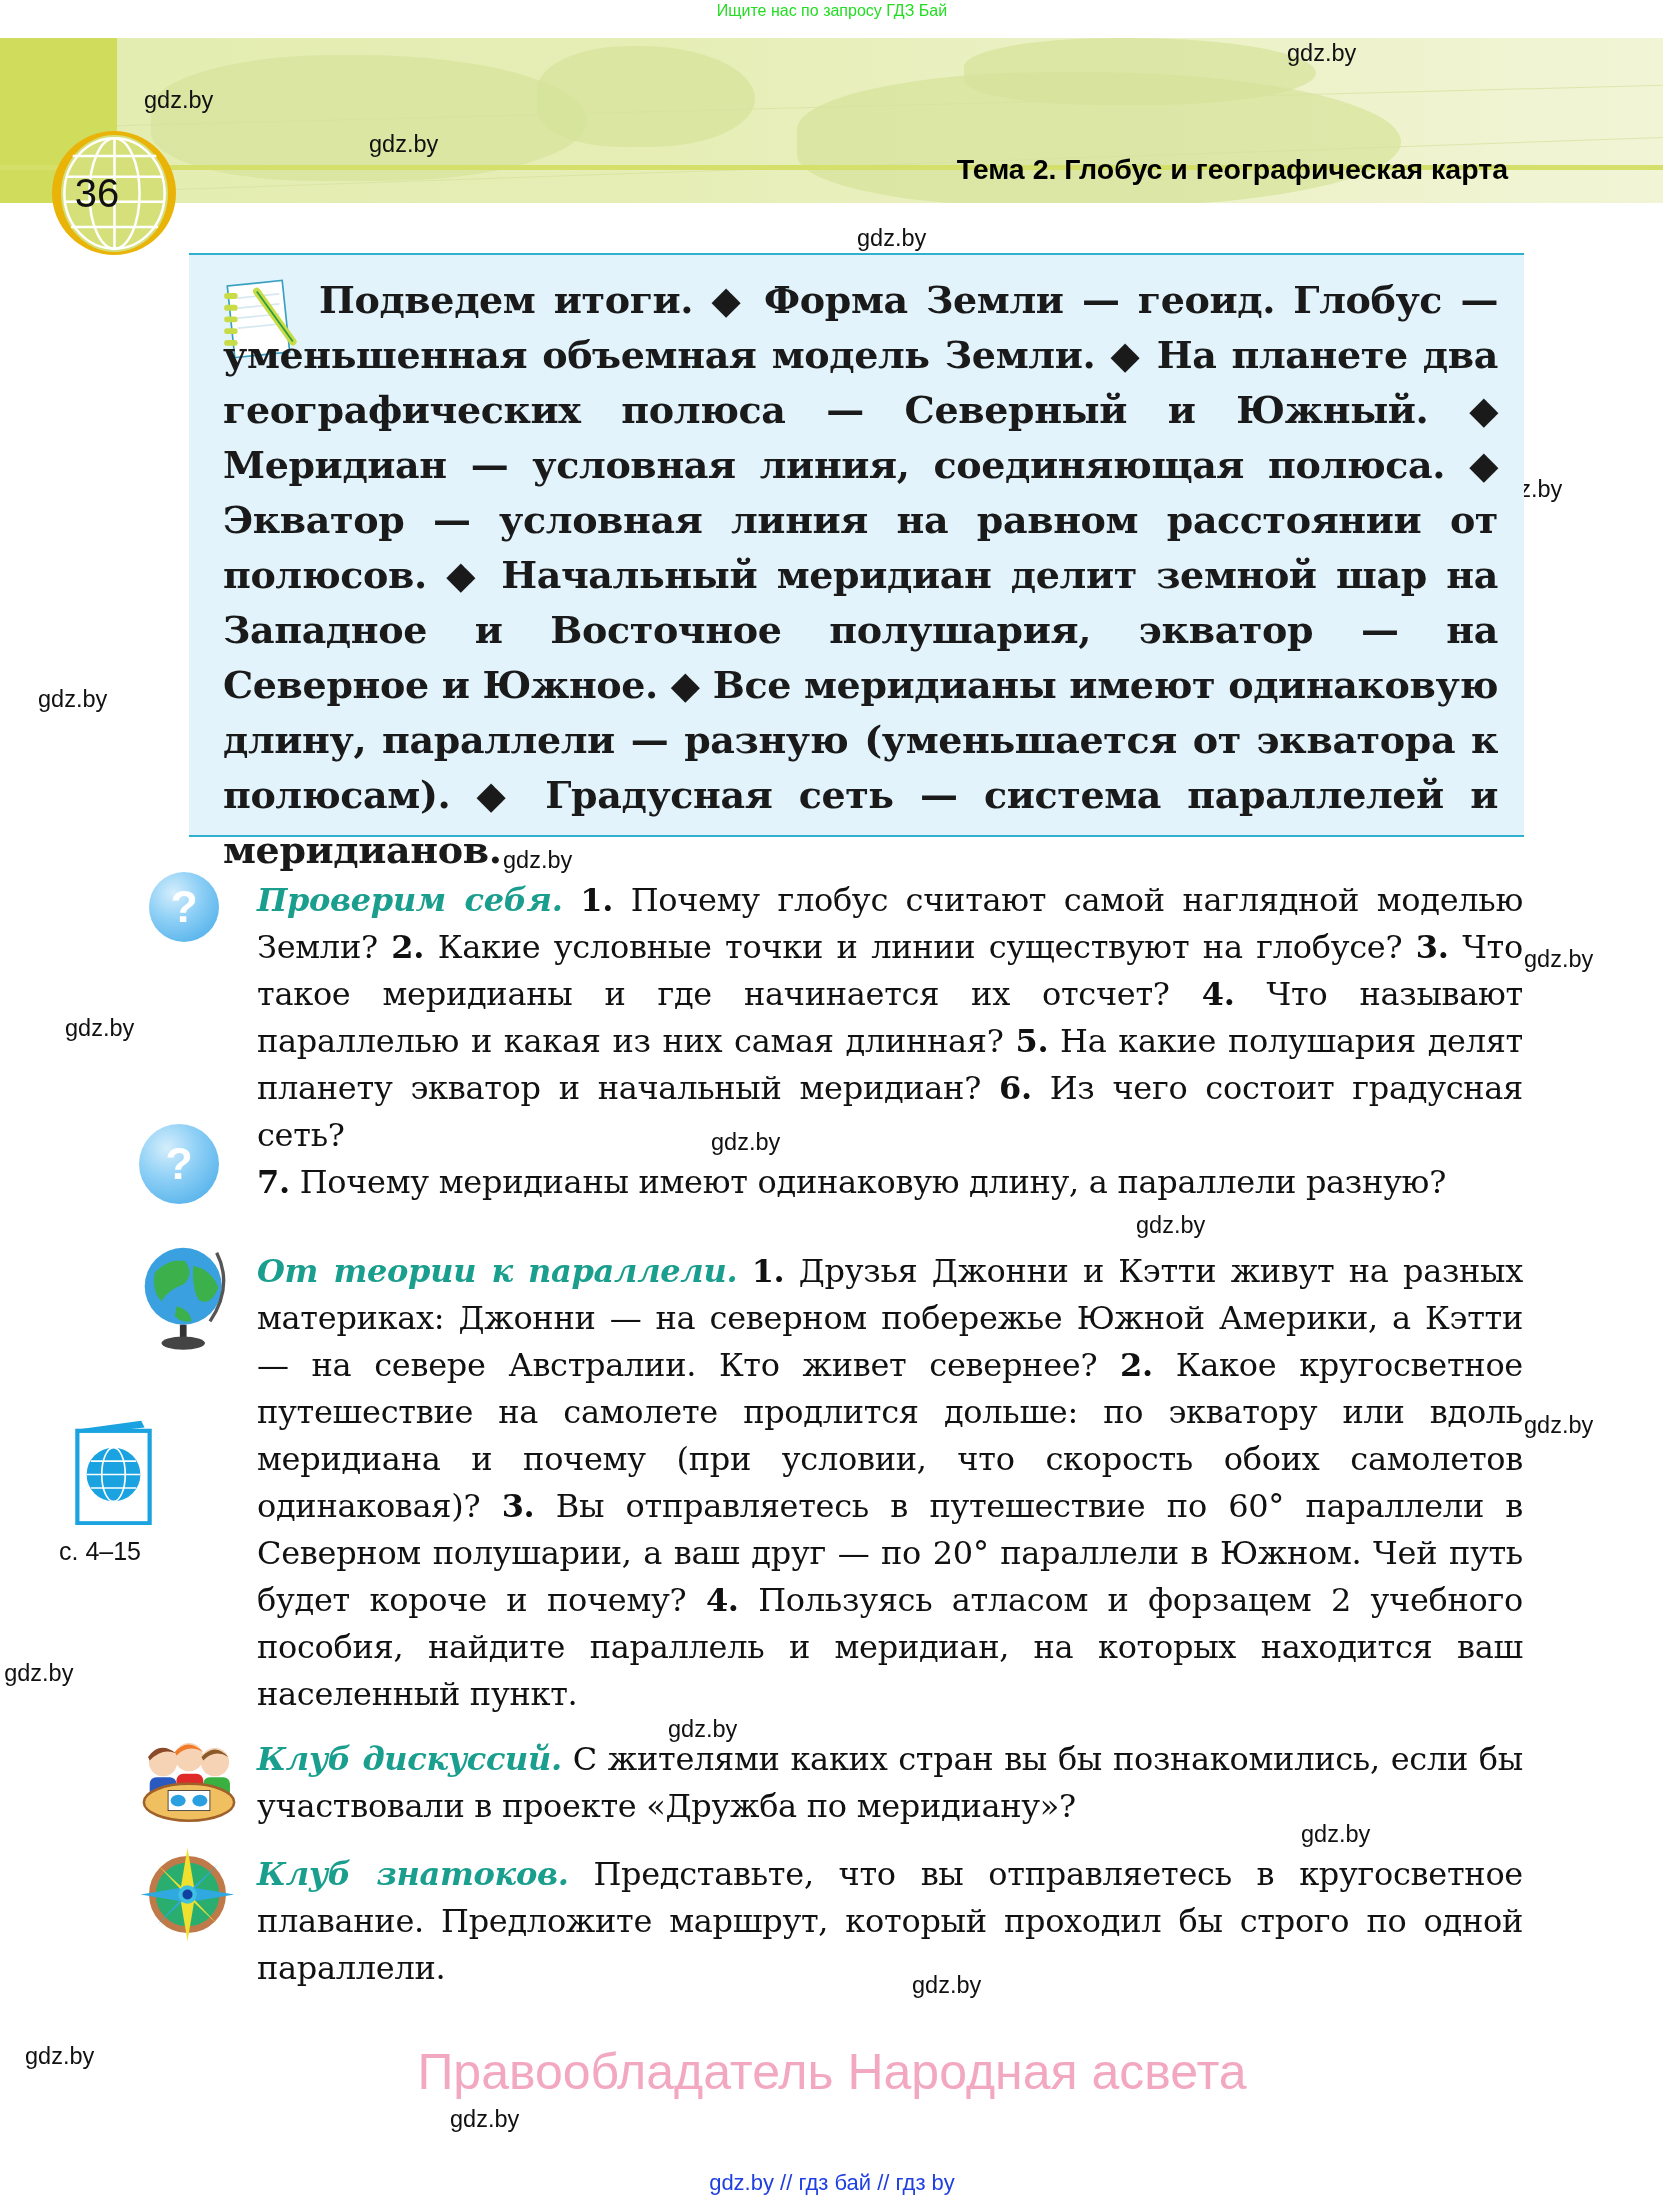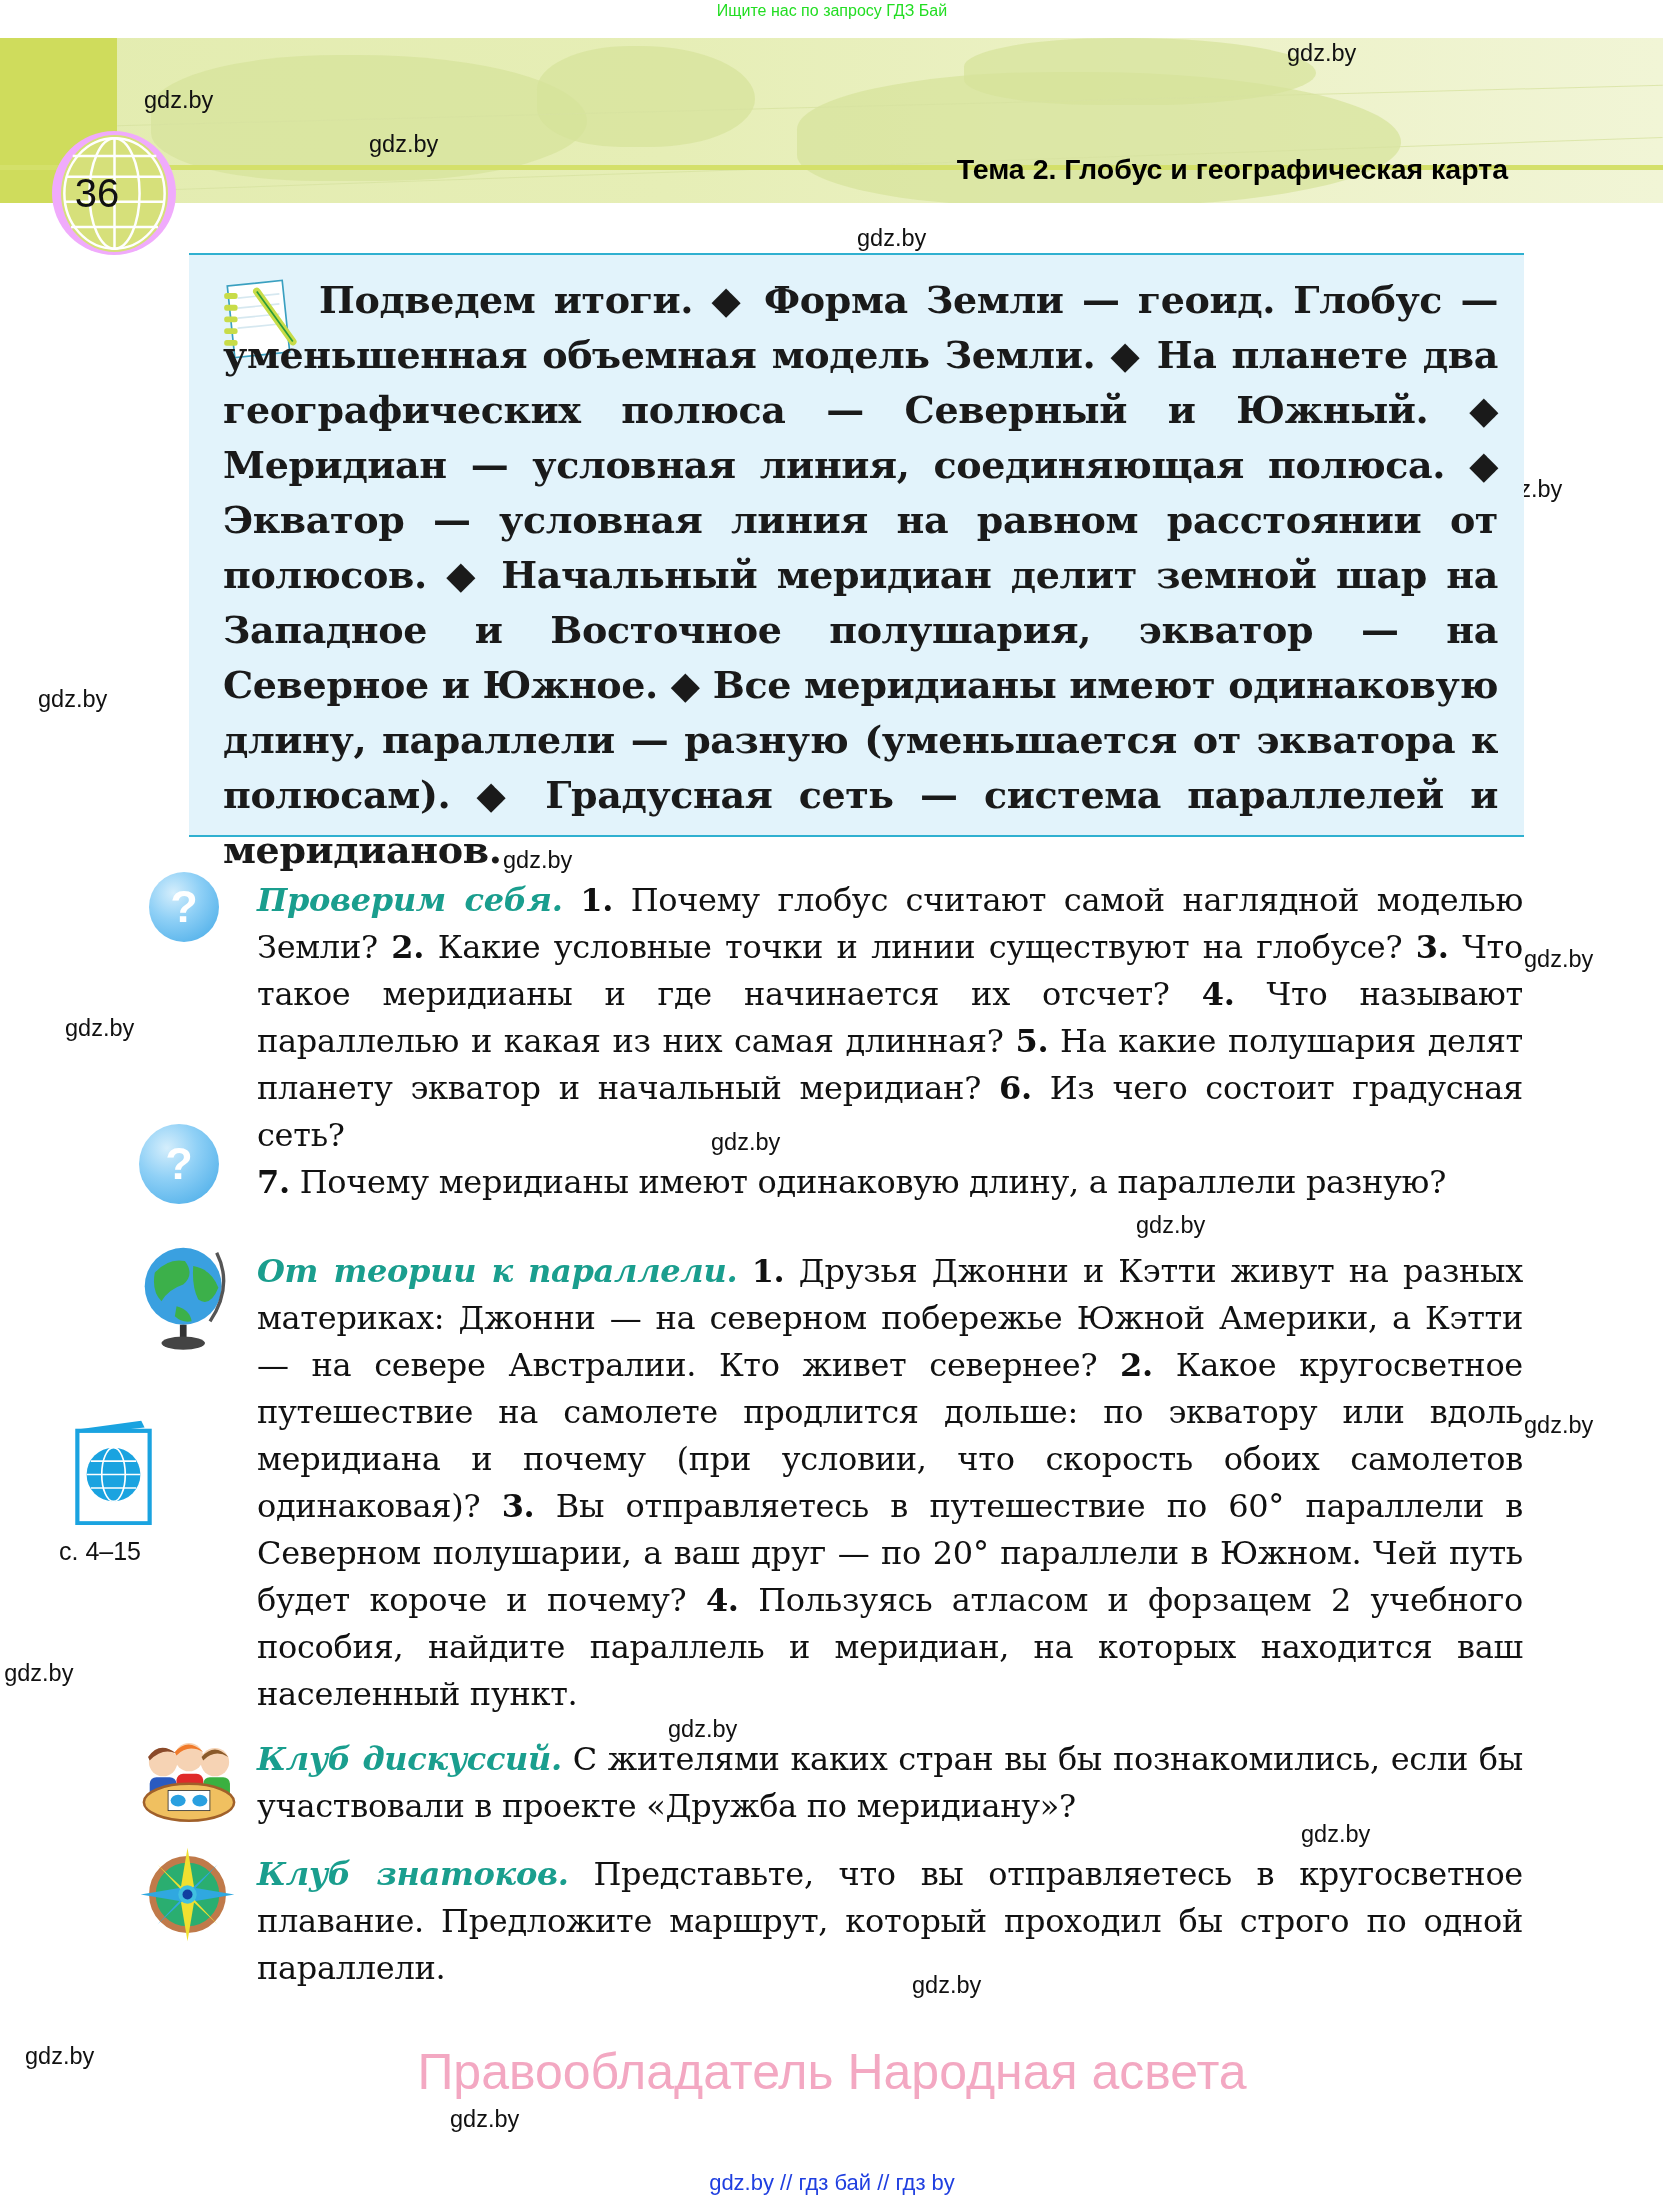--- a/index.html
+++ b/index.html
@@ -26,21 +26,21 @@
   .banner-left {
     position: absolute; left: 0; top: 0; width: 117px; height: 165px; background: #cfdc5c;
   }
   .banner-line {
     position: absolute; left: 0; top: 165px; width: 1664px; height: 5px; background: #d4e06a;
   }
   .map-blob { position: absolute; background: #d6e29a; opacity: 0.7; border-radius: 45% 55% 50% 40%; }
   .grid-line { position: absolute; border-top: 1.7px solid #d7e2a0; opacity: 0.8; }
   .page-badge {
     position: absolute; left: 52px; top: 131px; width: 124px; height: 124px; border-radius: 50%;
-    background: #f0abfc; display: flex; align-items: center; justify-content: center;
+    background: #eab308; display: flex; align-items: center; justify-content: center;
   }
   .page-globe {
     width: 107px; height: 117px; border-radius: 50%; background: #d6e07a;
     position: relative; display: flex; align-items: center; justify-content: center;
   }
   .page-num {
     font-family: "Liberation Sans", sans-serif; font-size: 40px; color: #111;
     position: relative; z-index: 2; margin-left: -34px;
   }
   .chapter-title {

